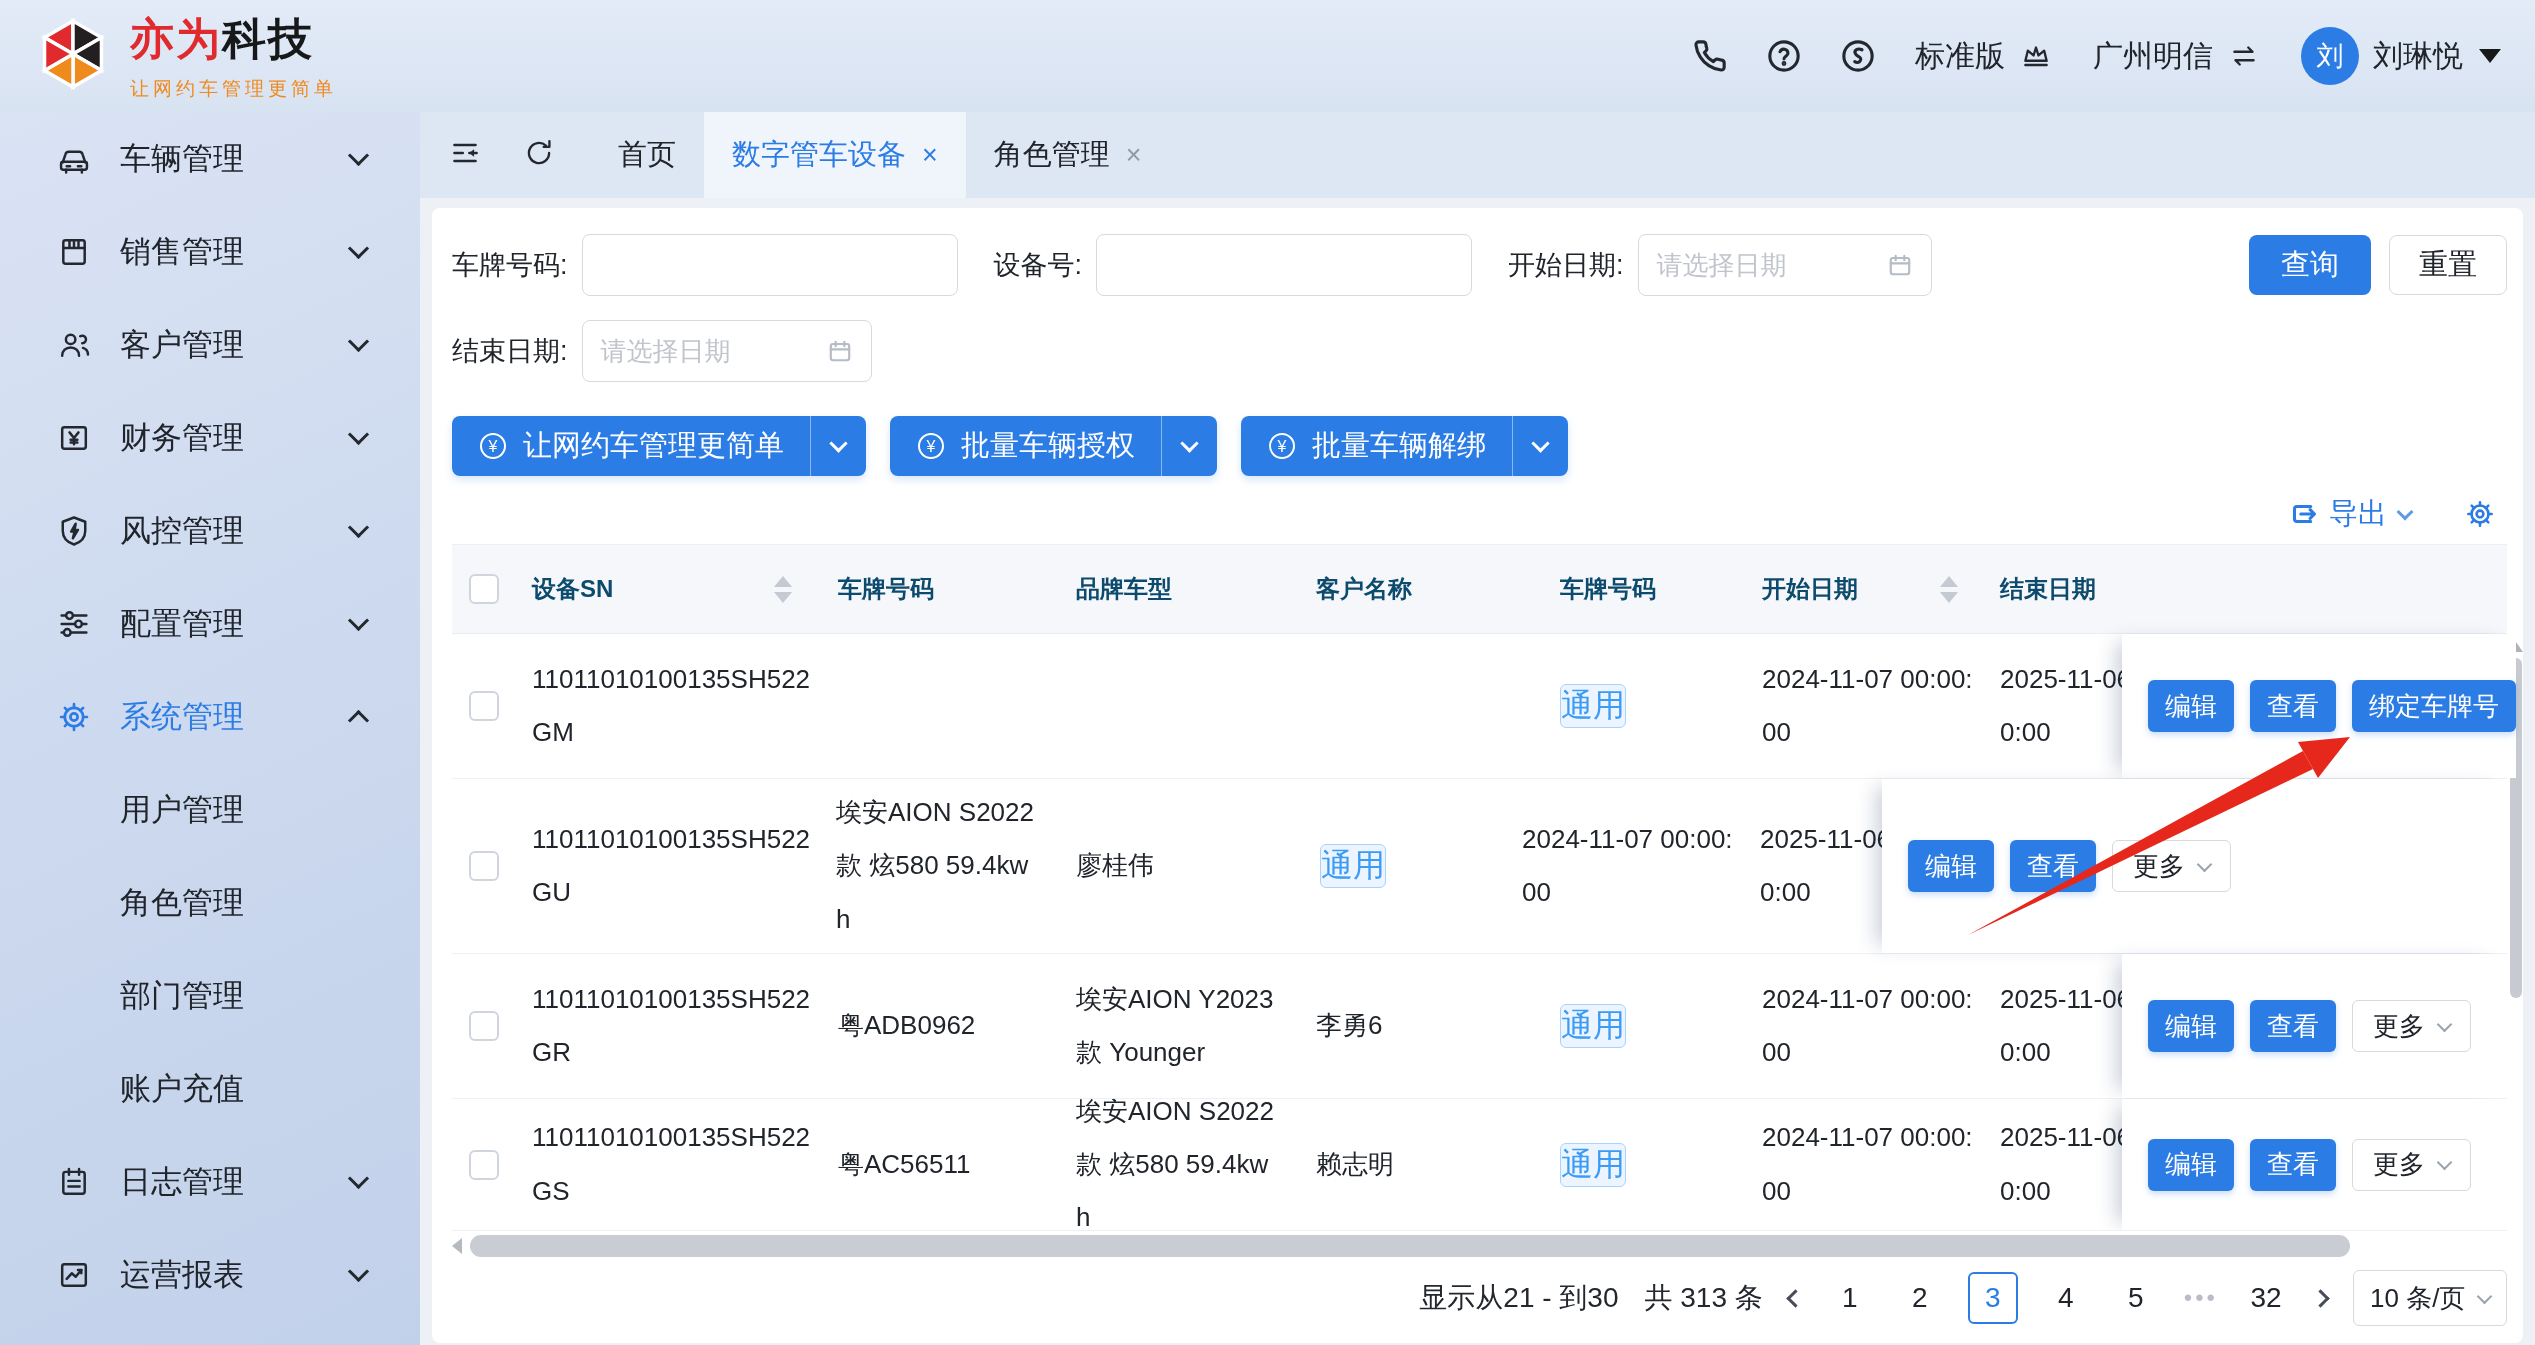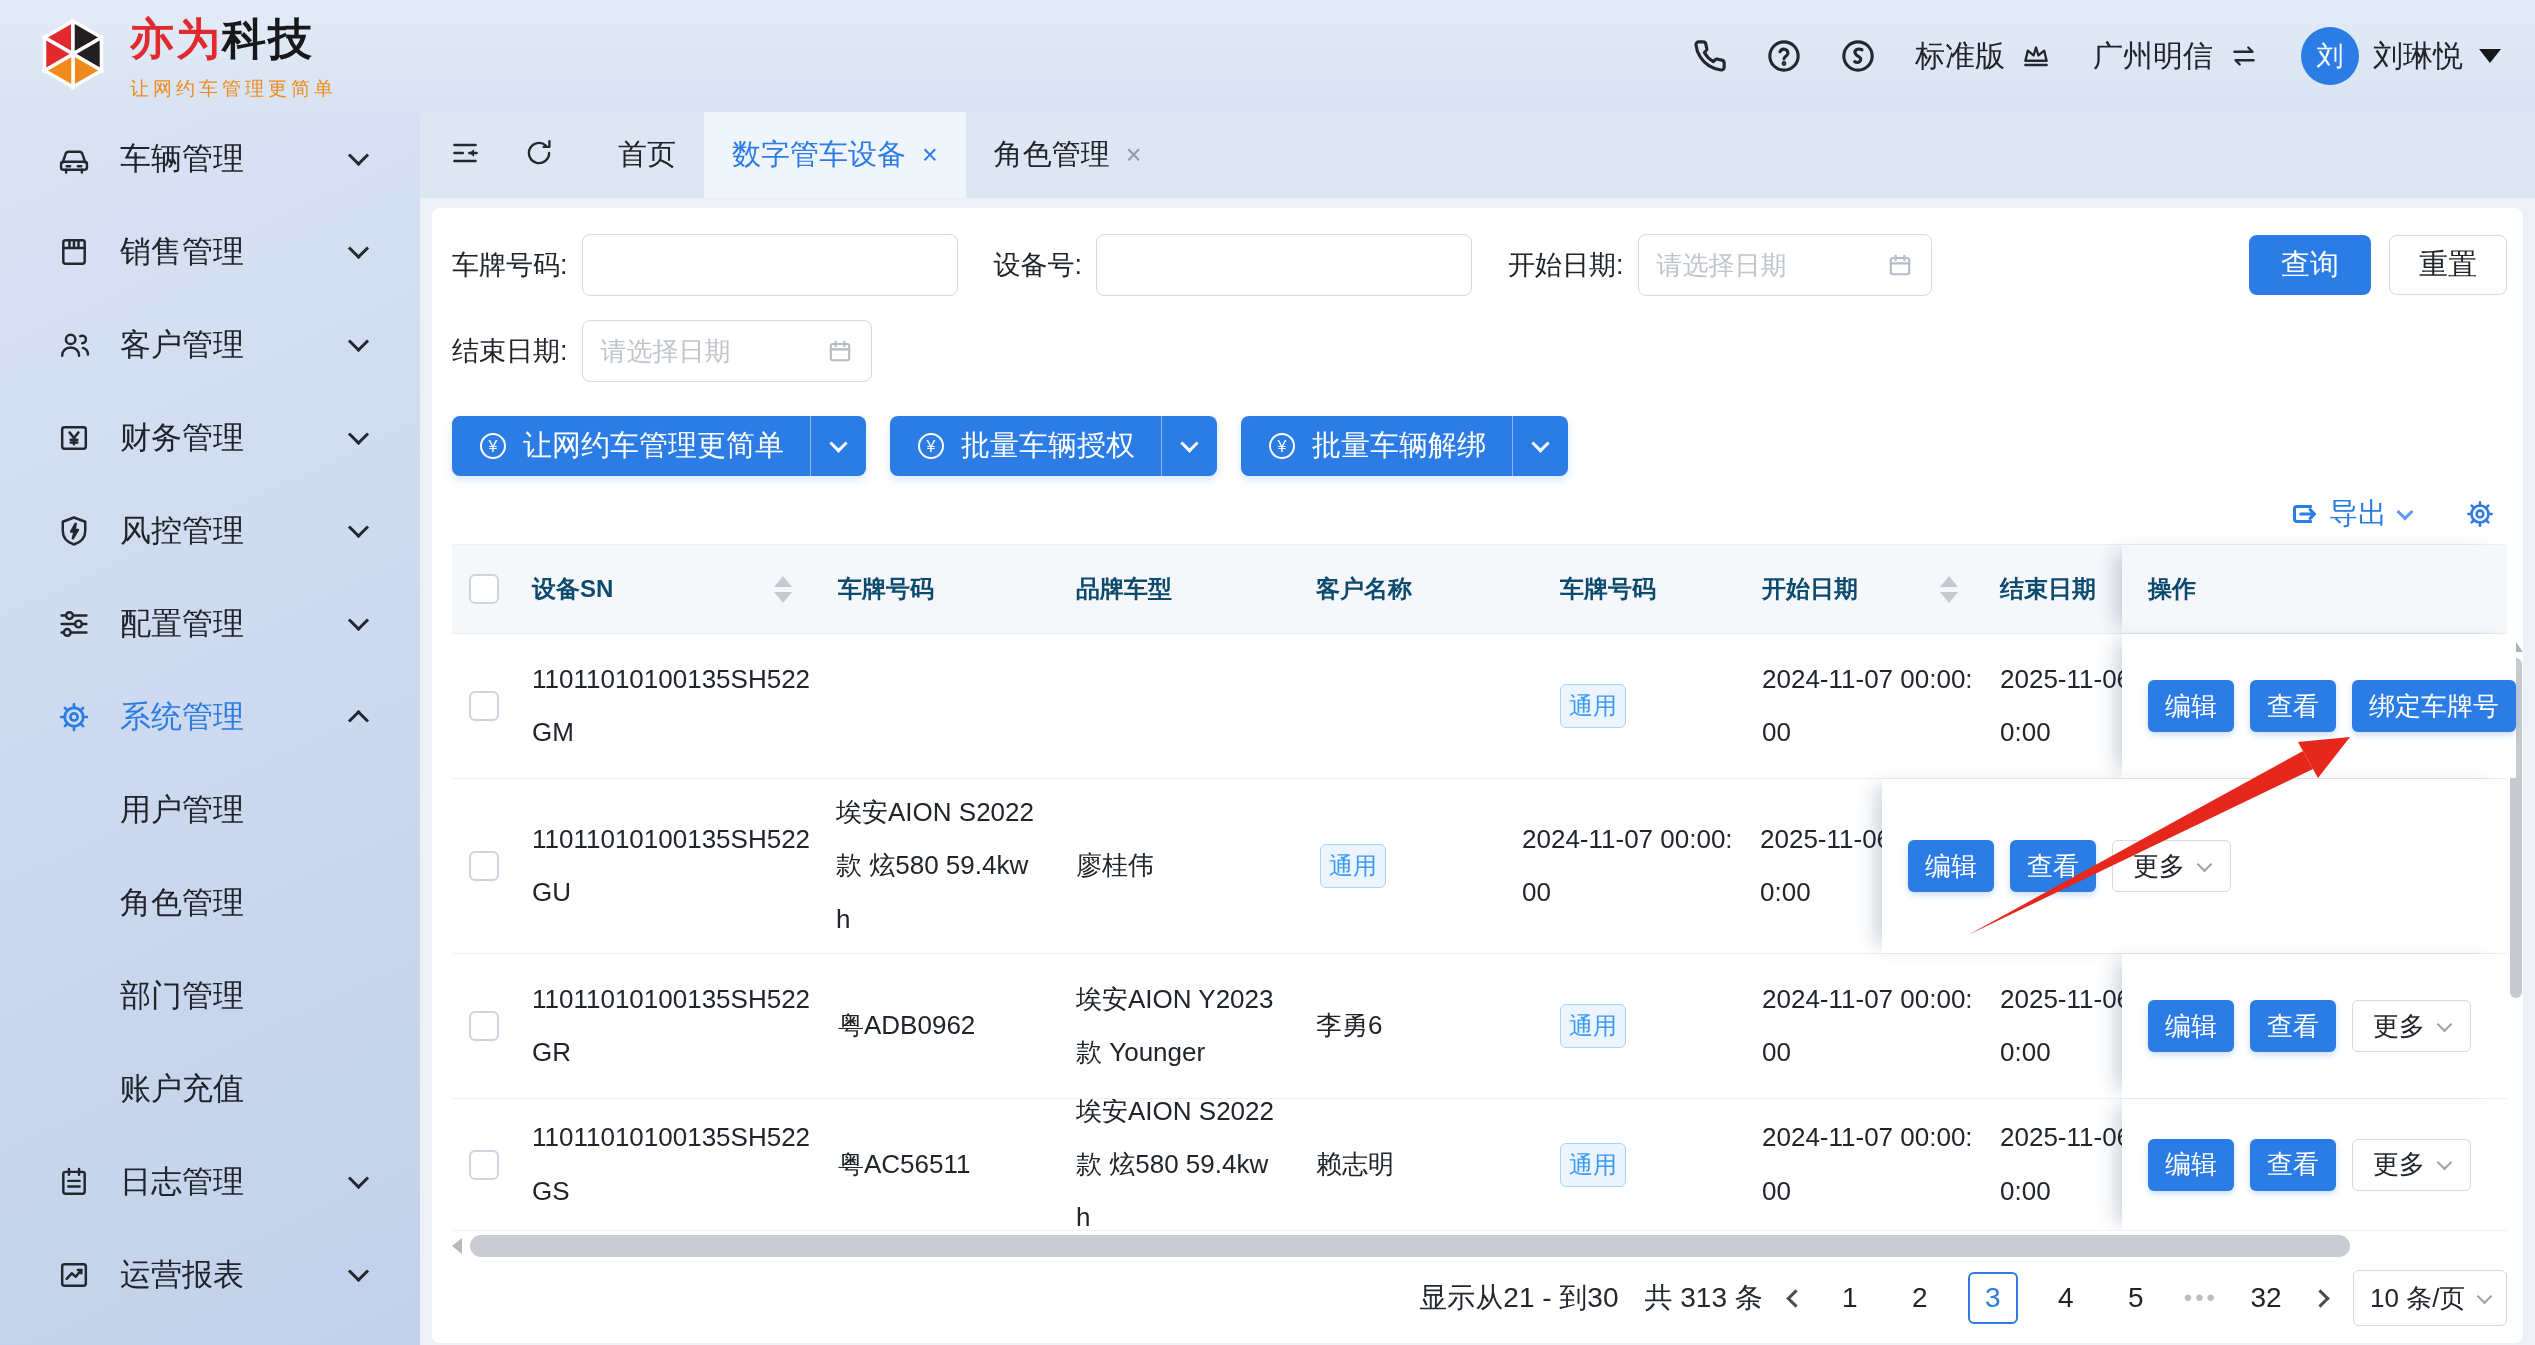--- a/index.html
+++ b/index.html
@@ -95,21 +95,21 @@
   .thead .c-act { background:#f5f7fa; } .trow .c-act { background:#fff; }
   .cellw { line-height:2.05; word-break:break-all; font-size:26px; }
   .w-sn { width:288px; } .w-brand { width:200px; } .w-start { width:226px; } .w-end { width:200px; flex-shrink:0; }
   .checkbox { width:30px; height:30px; border:2px solid #d0d5dd; border-radius:6px; background:#fff; cursor:pointer; }
   .sorts { display:inline-flex; flex-direction:column; gap:5px; margin-left:auto; margin-right:30px; }
   .s-up { width:0; height:0; border-left:9px solid transparent; border-right:9px solid transparent;
     border-bottom:11px solid #c5cad2; }
   .s-dn { width:0; height:0; border-left:9px solid transparent; border-right:9px solid transparent;
     border-top:11px solid #c5cad2; }
   .badge { width:66px; height:44px; background:#ecf5ff; border:1px solid #a9d3ff; border-radius:6px;
-    color:#3b9bf5; font-size:24px; display:flex; align-items:center; justify-content:center; }
+    color:#3b9bf5; font-size:32px; display:flex; align-items:center; justify-content:center; }
   .abtn { height:52px; border-radius:6px; background:#2b7ce5; color:#fff; font-size:26px; padding:0 17px;
     display:inline-flex; align-items:center; justify-content:center; cursor:pointer; border:none;
     box-shadow:0 3px 6px rgba(43,124,229,.25); white-space:nowrap; }
   .more-btn { height:52px; border:1px solid #d9d9d9; background:#fff; border-radius:6px; color:#20242b;
     font-size:26px; padding:0 20px; display:inline-flex; align-items:center; gap:14px; cursor:pointer; white-space:nowrap; }
   .gchev { width:11px; height:11px; border-right:2.5px solid #9aa3b0; border-bottom:2.5px solid #9aa3b0;
     transform:rotate(45deg); margin-top:-4px; }
 
   
   .vscroll { position:absolute; right:0; top:432px; width:14px; height:597px; }
@@ -445,23 +445,20 @@
             <div class="tc c-start hc">
                 <span>开始日期</span>
               <span class="sorts" style="margin-right:22px;">
                   <span class="s-up"></span>
                   <span class="s-dn"></span>
                 </span>
               </div>
             <div class="tc c-end hc">
                 <span>结束日期</span>
               </div>
-            <div class="tc c-act hc">
-                <span>操作</span>
-              </div>
           </div>
 
           <div class="trow" style="height:145px;">
             <div class="tc c-check">
                 <span class="checkbox"></span>
               </div>
             <div class="tc c-sn">
                 <div class="cellw w-sn">11011010100135SH522GM</div>
               </div>
             <div class="tc c-plate">

